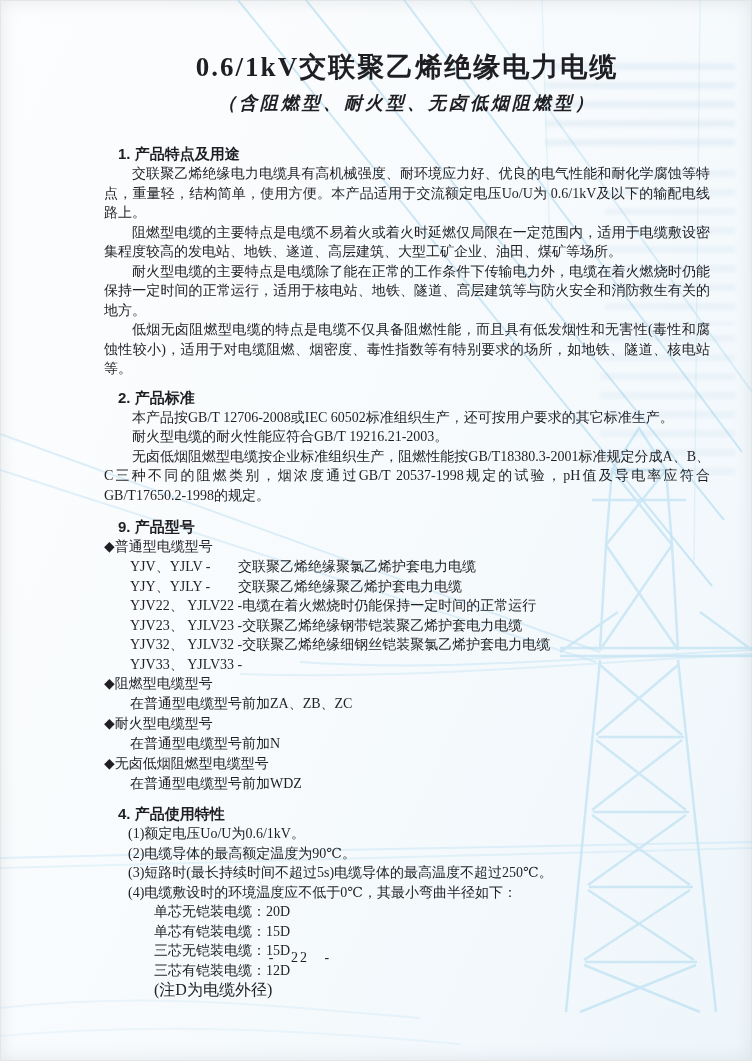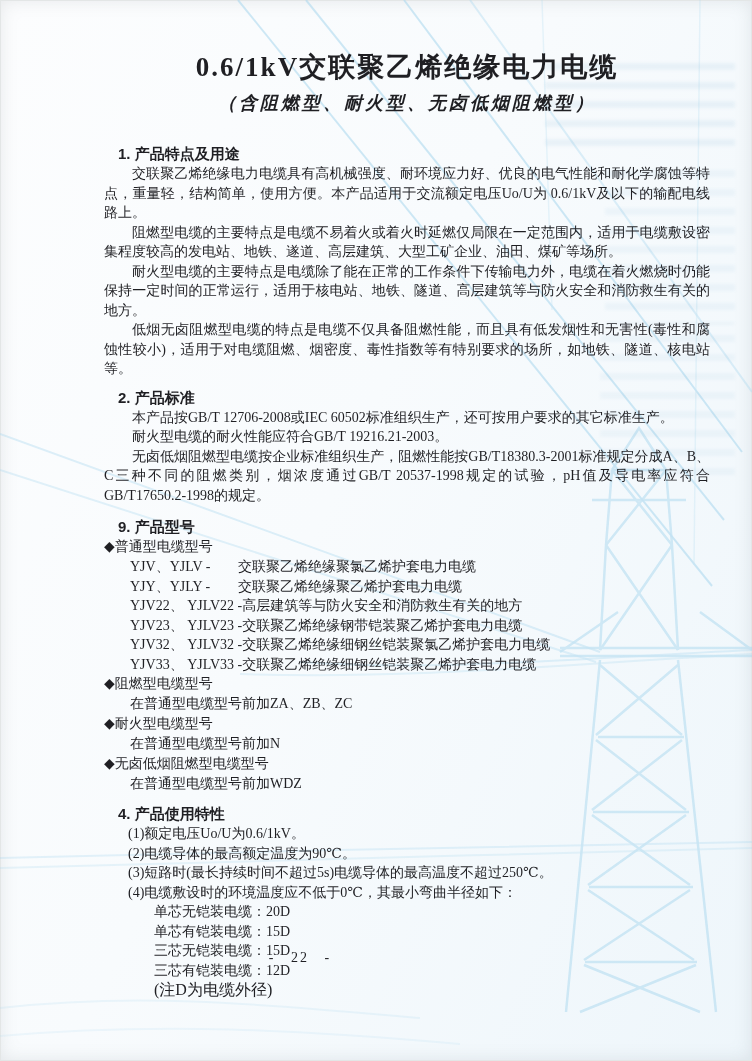--- a/index.html
+++ b/index.html
@@ -161,33 +161,32 @@
     <div class="model-row">
       <span class="model-code">YJV、YJLV -</span>
       <span class="model-desc">交联聚乙烯绝缘聚氯乙烯护套电力电缆</span>
     </div>
     <div class="model-row">
       <span class="model-code">YJY、YJLY -</span>
       <span class="model-desc">交联聚乙烯绝缘聚乙烯护套电力电缆</span>
     </div>
     <div class="model-row">
       <span class="model-code">YJV22、 YJLV22 -</span>
-      <span class="model-desc">高层建筑等与防火安全和消防救生有关的地方</span>
+      <span class="model-desc">电缆在着火燃烧时仍能保持一定时间的正常运行</span>
     </div>
     <div class="model-row">
       <span class="model-code">YJV23、 YJLV23 -</span>
       <span class="model-desc">交联聚乙烯绝缘钢带铠装聚乙烯护套电力电缆</span>
     </div>
     <div class="model-row">
       <span class="model-code">YJV32、 YJLV32 -</span>
       <span class="model-desc">交联聚乙烯绝缘细钢丝铠装聚氯乙烯护套电力电缆</span>
     </div>
     <div class="model-row">
       <span class="model-code">YJV33、 YJLV33 -</span>
-      <span class="model-desc">交联聚乙烯绝缘细钢丝铠装聚乙烯护套电力电缆</span>
     </div>
 
     <div class="group-label">◆阻燃型电缆型号</div>
     <div class="group-note">在普通型电缆型号前加ZA、ZB、ZC</div>
     <div class="group-label">◆耐火型电缆型号</div>
     <div class="group-note">在普通型电缆型号前加N</div>
     <div class="group-label">◆无卤低烟阻燃型电缆型号</div>
     <div class="group-note">在普通型电缆型号前加WDZ</div>
 
     <div class="sec-heading h4m">4. 产品使用特性</div>

